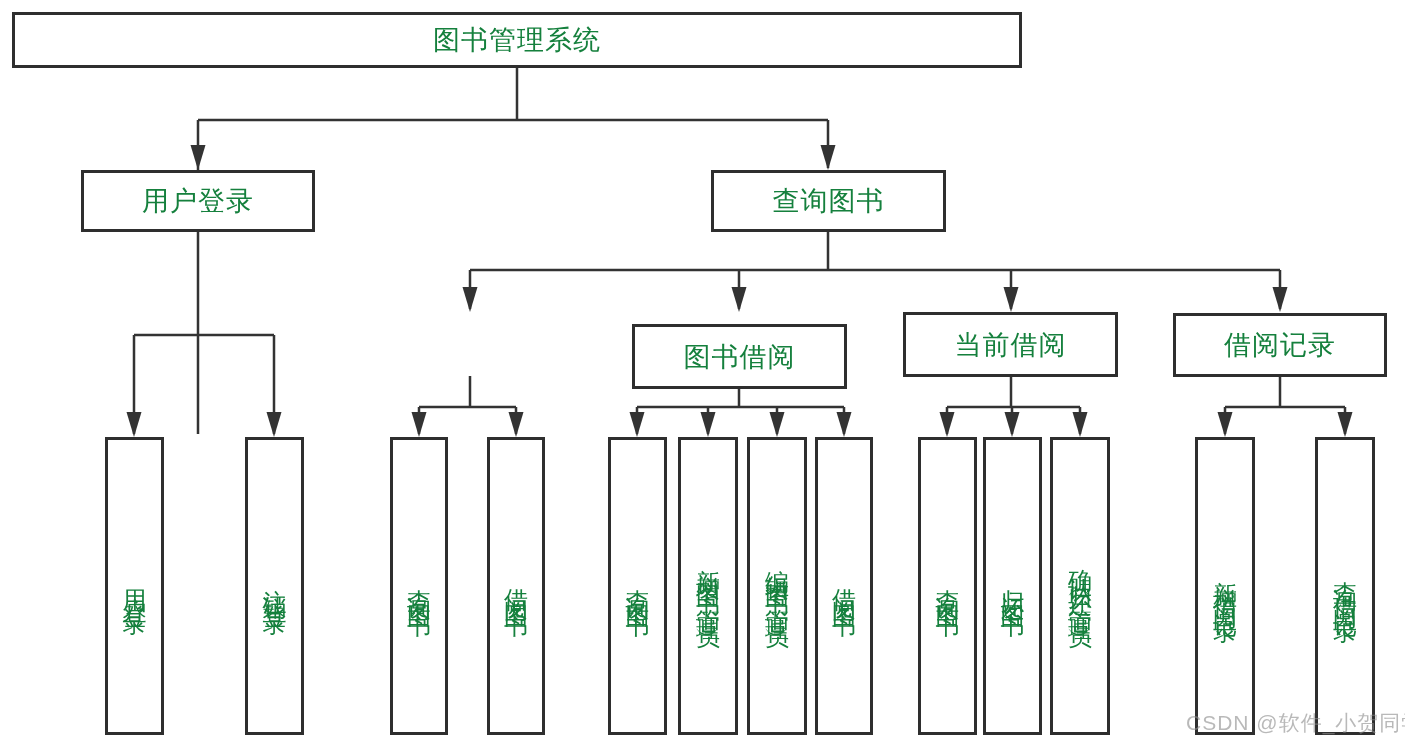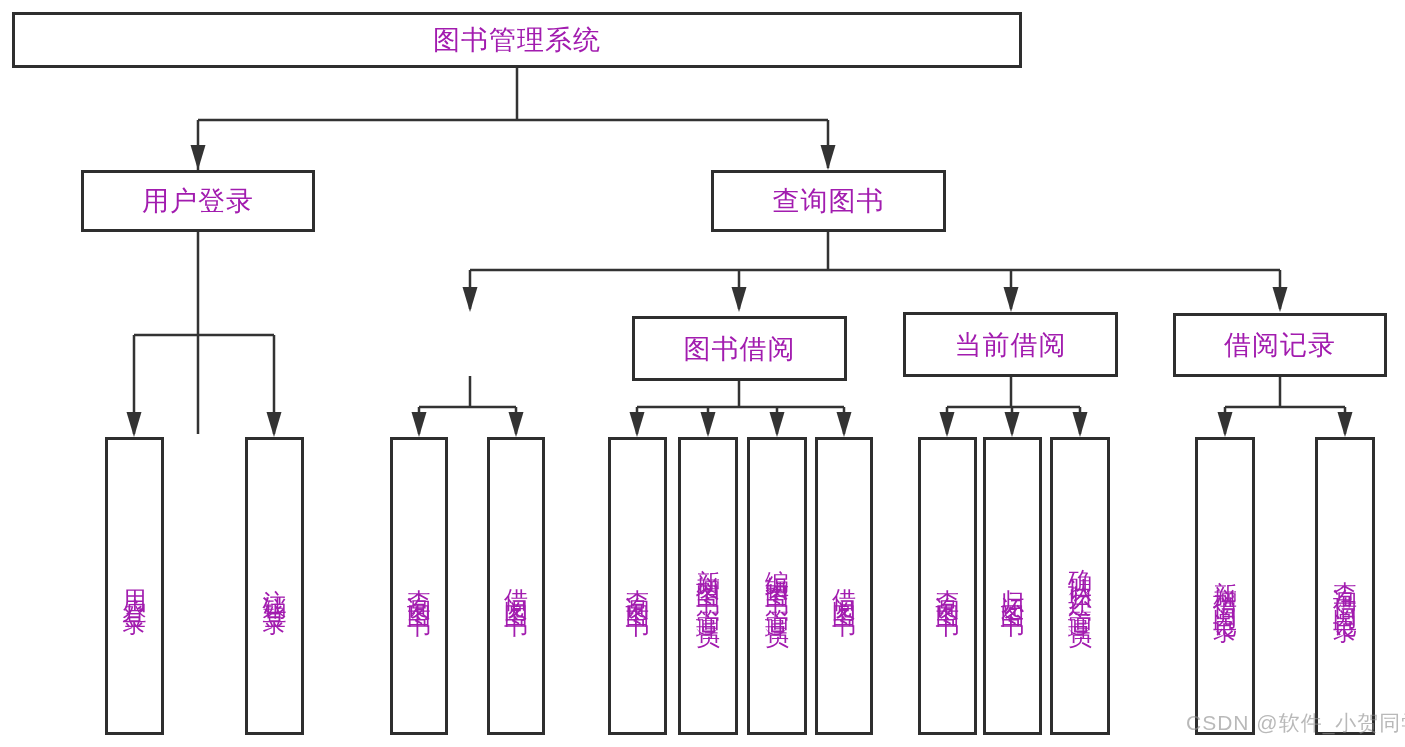--- a/index.html
+++ b/index.html
@@ -4,21 +4,21 @@
 <style>
   html,body{margin:0;padding:0;background:#ffffff;}
   #stage{
     position:relative;width:1405px;height:747px;background:#ffffff;
     font-family:"Liberation Sans",sans-serif;color:#333333;overflow:hidden;
   }
   #wires{position:absolute;left:0;top:0;width:1405px;height:747px;z-index:1;}
   .node{
     position:absolute;box-sizing:border-box;border:3px solid #2e2e2e;background:#ffffff;
     display:flex;align-items:center;justify-content:center;z-index:2;
-    color:#a21caf;
+    color:#15803d;
   }
   .h-node{font-size:27px;letter-spacing:1px;}
   .v-node{
     writing-mode:vertical-rl;text-orientation:mixed;
     font-size:24px;letter-spacing:8px;line-height:1;
   }
   #watermark{
     position:absolute;left:1186px;top:709px;z-index:5;
     font-size:21px;color:#8f8f8f;opacity:0.62;letter-spacing:1px;white-space:nowrap;
   }
@@ -64,21 +64,21 @@
     <span>图书管理系统</span>
   </div>
 
   <div class="node h-node" style="left:81px;top:170px;width:234px;height:62px;">
     <span>用户登录</span>
   </div>
   <div class="node h-node" style="left:711px;top:170px;width:235px;height:62px;">
     <span>查询图书</span>
   </div>
 
-  <div class="node h-node" style="left:632px;top:316px;width:215px;height:65px;">
+  <div class="node h-node" style="left:632px;top:324px;width:215px;height:65px;">
     <span>图书借阅</span>
   </div>
   <div class="node h-node" style="left:903px;top:312px;width:215px;height:65px;">
     <span>当前借阅</span>
   </div>
   <div class="node h-node" style="left:1173px;top:313px;width:214px;height:64px;">
     <span>借阅记录</span>
   </div>
 
   <div class="node v-node" style="left:105px;top:437px;width:59px;height:298px;">

